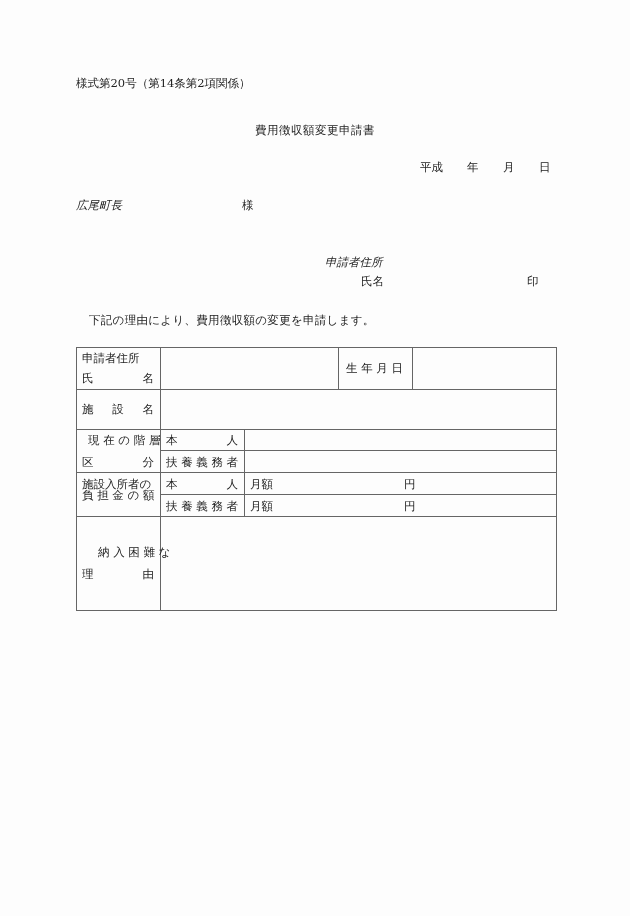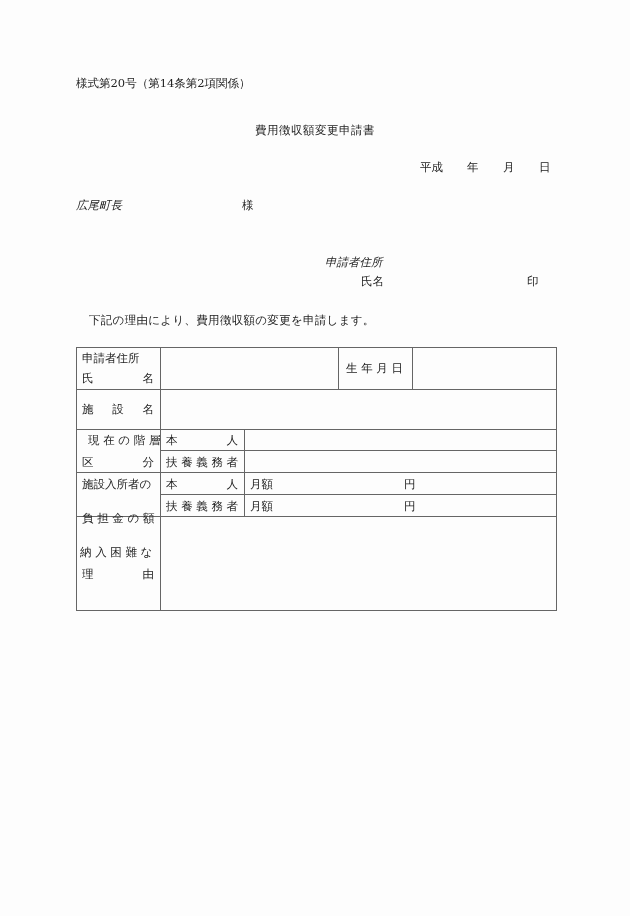--- a/index.html
+++ b/index.html
@@ -85,32 +85,32 @@
   </div>
   <div class="cell spread" style="left:90px;top:86px;width:72px">
     <span>本</span>
     <span>人</span>
   </div>
   <div class="cell" style="left:170px;top:84px;width:308px;height:18px"></div>
   <div class="cell" style="left:90px;top:108px">扶 養 義 務 者</div>
   <div class="cell" style="left:170px;top:105px;width:308px;height:18px"></div>
 
   <div class="cell" style="left:6px;top:130px">施設入所者の</div>
-  <div class="cell" style="left:6px;top:164px">負 担 金 の 額</div>
+  <div class="cell" style="left:6px;top:141px">負 担 金 の 額</div>
   <div class="cell spread" style="left:90px;top:130px;width:72px">
     <span>本</span>
     <span>人</span>
   </div>
   <div class="cell" style="left:174px;top:130px">月額</div>
   <div class="cell" style="left:200px;top:127px;width:124px;height:18px"></div>
   <div class="cell" style="left:328px;top:130px">円</div>
   <div class="cell" style="left:90px;top:152px">扶 養 義 務 者</div>
   <div class="cell" style="left:174px;top:152px">月額</div>
   <div class="cell" style="left:200px;top:149px;width:124px;height:18px"></div>
   <div class="cell" style="left:328px;top:152px">円</div>
 
-  <div class="cell" style="left:4px;top:198px">納 入 困 難 な</div>
+  <div class="cell" style="left:22px;top:198px">納 入 困 難 な</div>
   <div class="cell spread" style="left:6px;top:220px;width:72px">
     <span>理</span>
     <span>由</span>
   </div>
   <div class="cell" style="left:86px;top:171px;width:392px;height:90px"></div>
 </div>
 
 </body></html>

